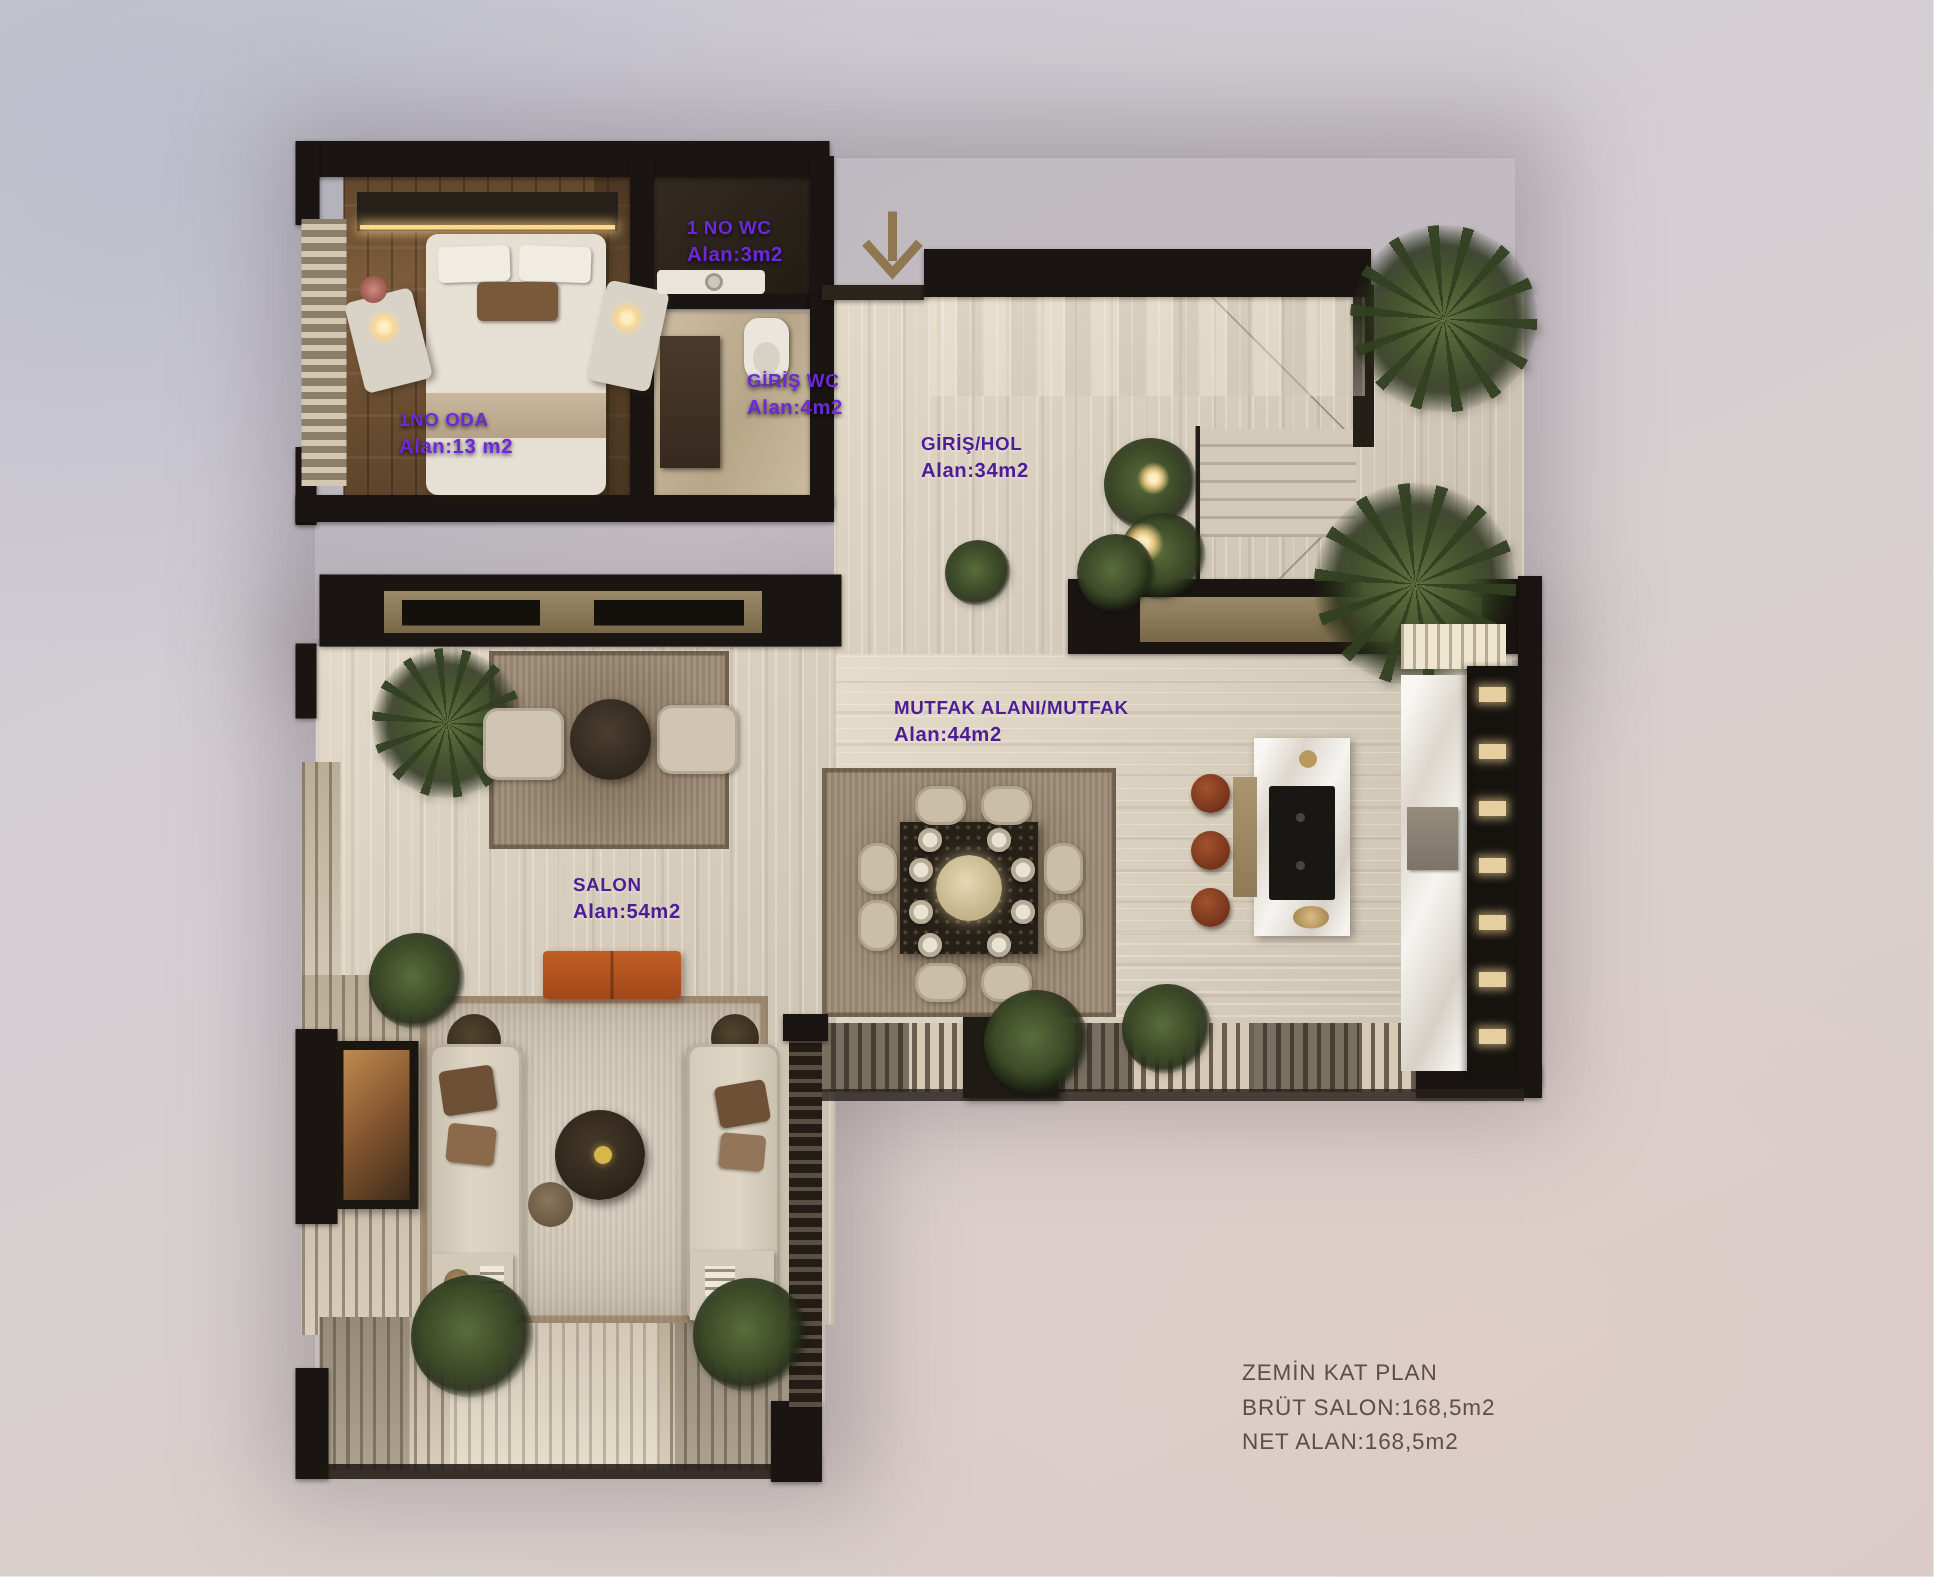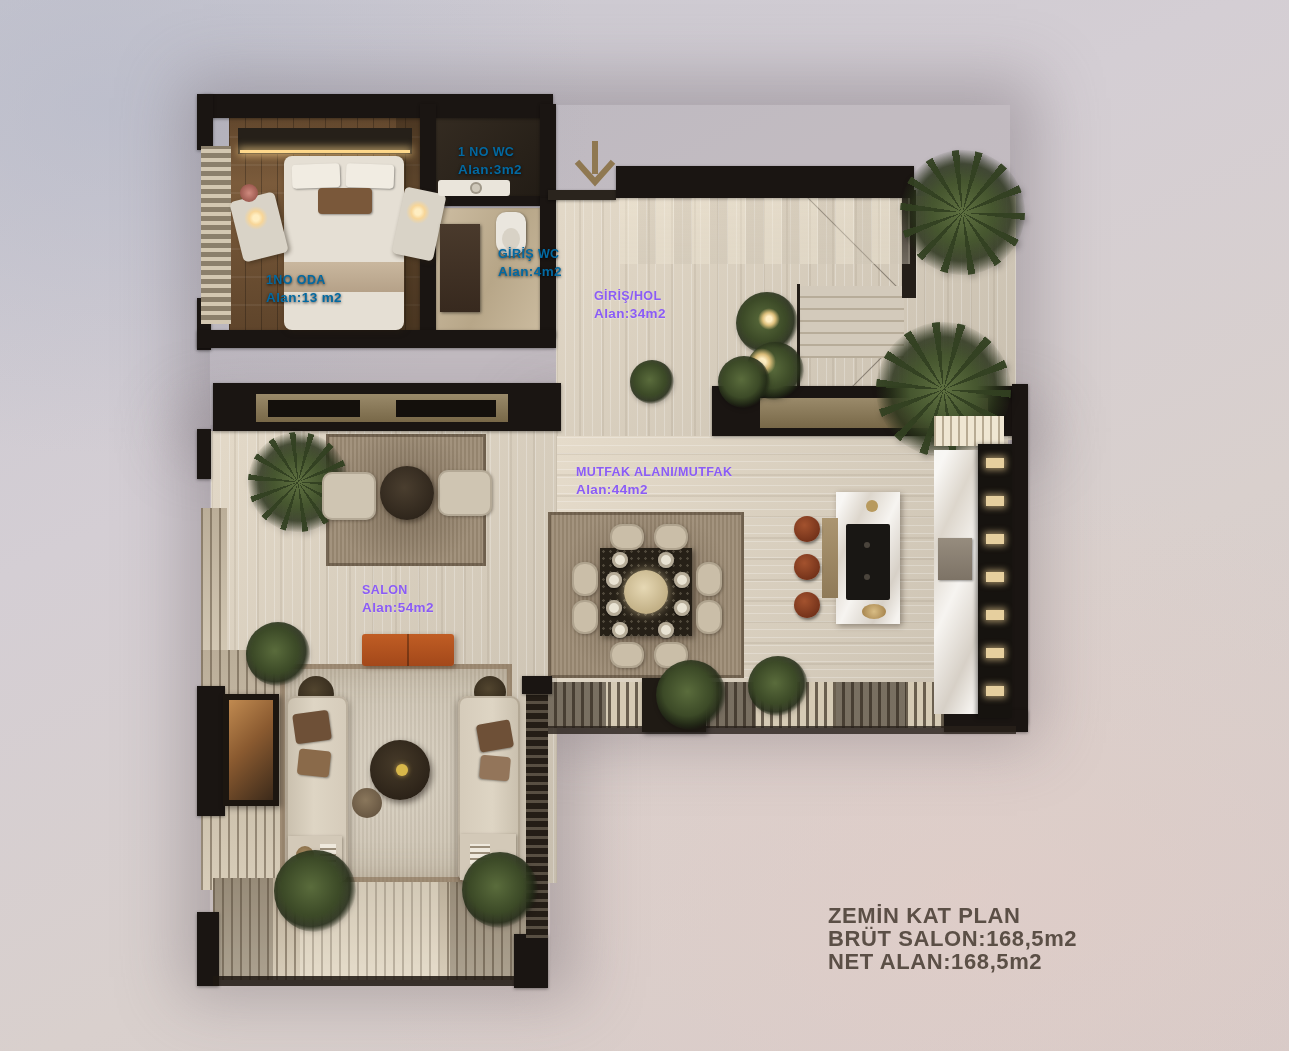--- a/index.html
+++ b/index.html
@@ -57,23 +57,23 @@
     radial-gradient(circle at 50% 50%, #5e7040 0%, #46562f 35%, rgba(42,52,27,.8) 55%, rgba(42,52,27,0) 72%);
     filter:drop-shadow(2px 3px 3px rgba(0,0,0,.3));}
   .bush{position:absolute;border-radius:50%;background:
     radial-gradient(circle at 45% 45%, #5a6c3c 0%, #3c4a27 45%, rgba(36,44,24,.85) 62%, rgba(36,44,24,0) 72%);
     filter:drop-shadow(1px 2px 2px rgba(0,0,0,.3));}
   .glow{position:absolute;border-radius:50%;background:
     radial-gradient(circle, #ffeec2 0 18%, rgba(255,214,140,.8) 40%, rgba(255,200,120,0) 70%);}
   .slot{position:absolute;width:18px;height:10px;background:#e6cf9e;box-shadow:0 0 6px 2px rgba(240,210,150,.6);}
   .room-label{position:absolute;font-weight:700;font-size:12.5px;line-height:17px;letter-spacing:.4px;white-space:nowrap;z-index:60;}
   .room-label .area{font-size:13.5px;}
-  .light{color:#0369a1;text-shadow:0 1px 3px rgba(0,0,0,.7);}
-  .dark{color:#8b5cf6;text-shadow:0 1px 1px rgba(255,255,255,.25);}
-  .title-block{position:absolute;font-weight:700;font-size:22px;line-height:23px;color:#5b4f46;letter-spacing:.6px;z-index:60;white-space:nowrap;}
+  .light{color:#6d28d9;text-shadow:0 1px 3px rgba(0,0,0,.7);}
+  .dark{color:#4c1d95;text-shadow:0 1px 1px rgba(255,255,255,.25);margin-left:20px;}
+  .title-block{position:absolute;font-weight:400;font-size:15px;line-height:23px;color:#5b4f46;letter-spacing:.6px;z-index:60;white-space:nowrap;}
 </style>
 </head>
 <body>
 
 <div class="abs" style="left:0;top:0;width:1289px;height:1051px;">
 
   <div class="shadow" style="left:210px;top:105px;width:800px;height:320px;"></div>
   <div class="shadow" style="left:210px;top:435px;width:340px;height:535px;"></div>
   <div class="shadow" style="left:560px;top:435px;width:450px;height:280px;"></div>
 

